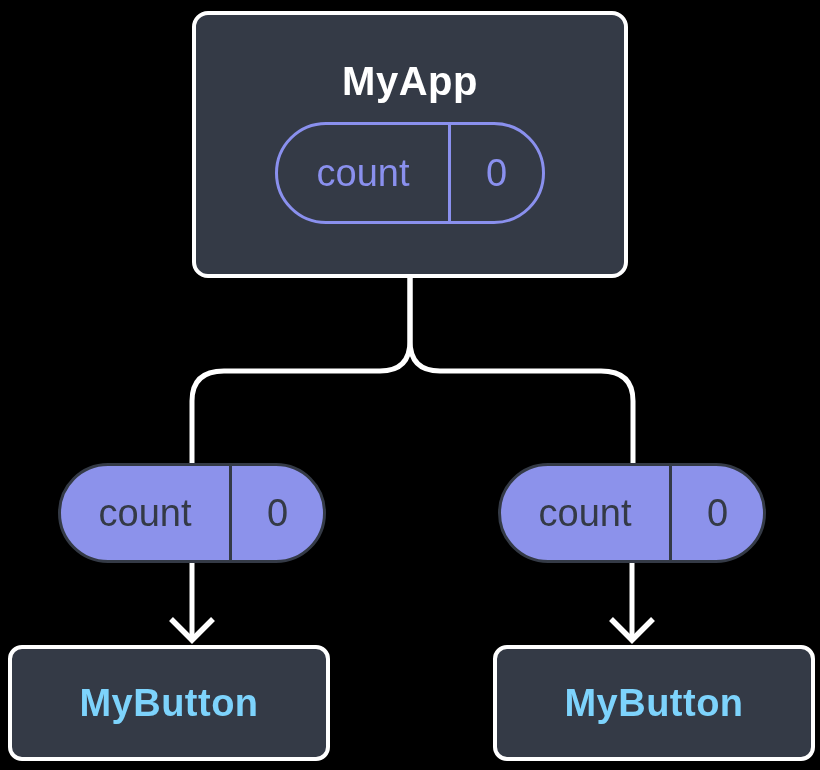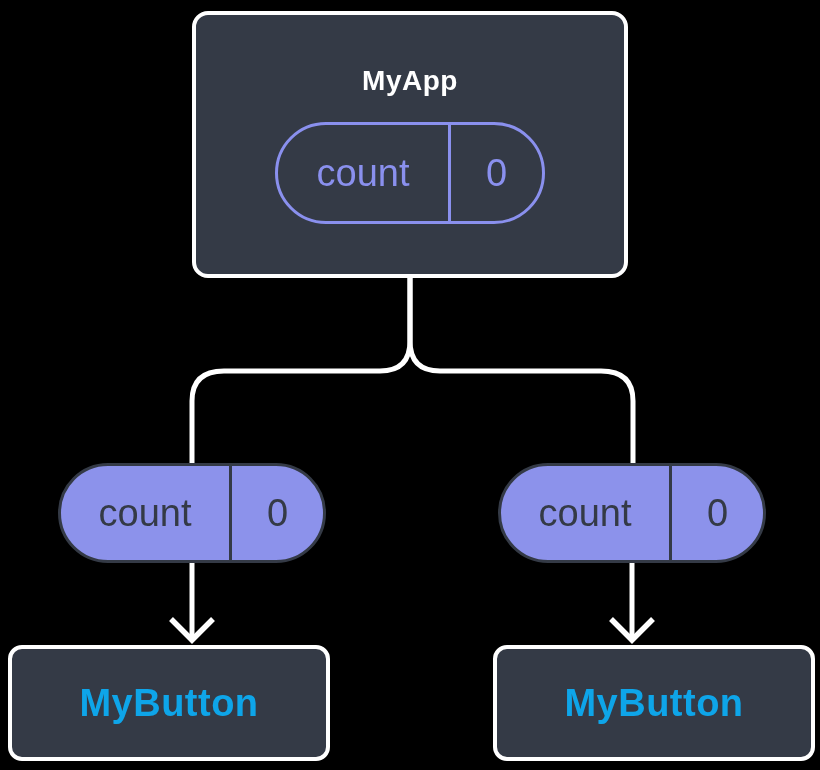--- a/index.html
+++ b/index.html
@@ -43,21 +43,21 @@
     left: 192px;
     top: 11px;
     width: 436px;
     height: 267px;
     display: flex;
     flex-direction: column;
     align-items: center;
   }
   .root-title {
     margin-top: 44px;
-    font-size: 28px;
+    font-size: 40px;
     font-weight: 600;
     line-height: 44px;
     color: #FFFFFF;
     letter-spacing: 0.5px;
   }
   .outline-pill {
     margin-top: 19px;
     width: 270px;
     height: 102px;
     border: 3px solid #8A90EE;
@@ -113,21 +113,21 @@
     justify-content: center;
   }
   .child-box {
     top: 645px;
     width: 322px;
     height: 116px;
     border-radius: 14px;
     display: flex;
     align-items: center;
     justify-content: center;
-    color: #0ea5e9;
+    color: #7dd3fc;
     font-size: 38px;
     font-weight: 600;
     letter-spacing: 0.5px;
   }
   .child-box.left  { left: 8px; }
   .child-box.right { left: 493px; }
 </style>
 </head>
 <body>
 

